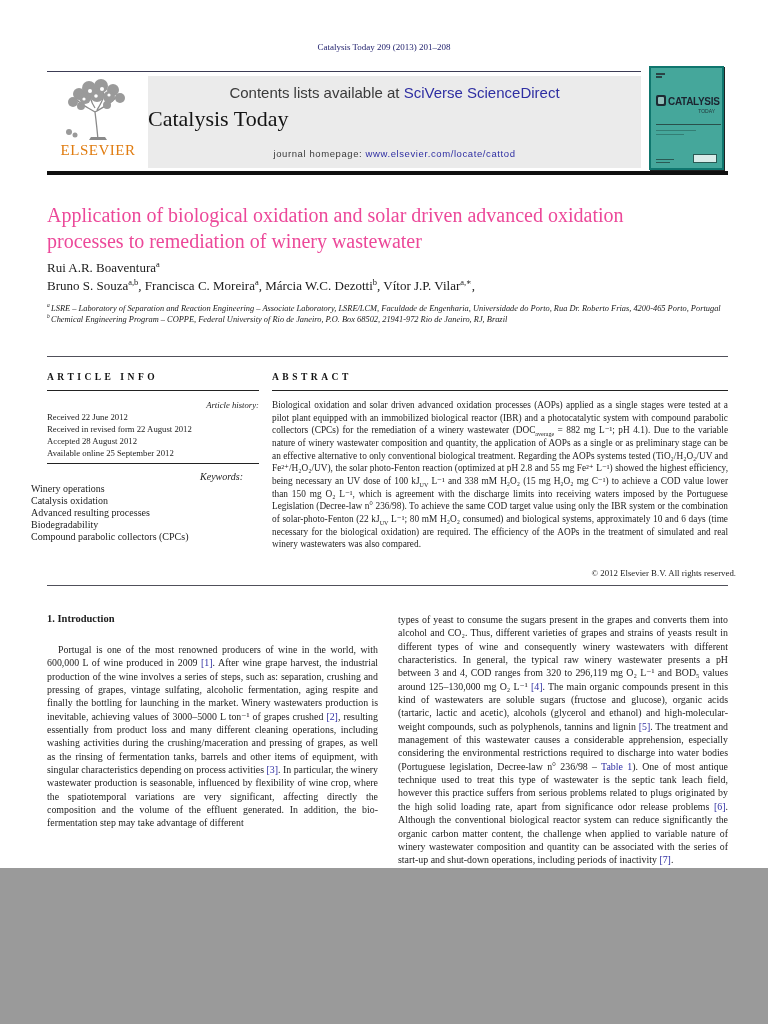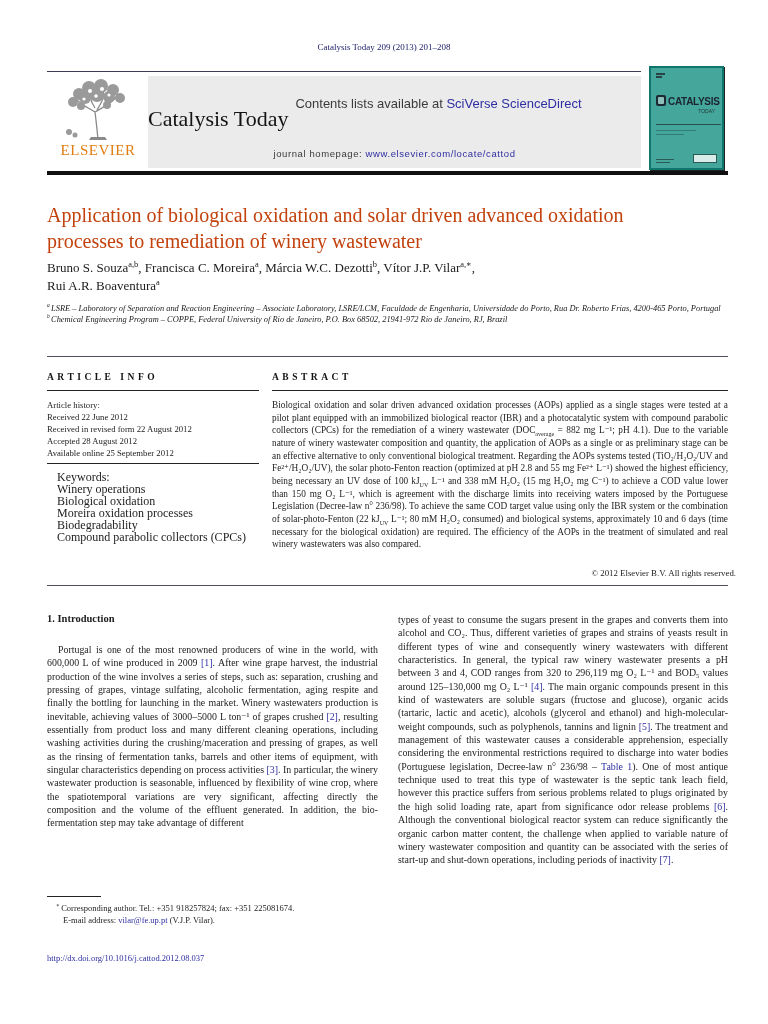--- a/index.html
+++ b/index.html
@@ -2,70 +2,70 @@
 <html><head>
 <meta charset="utf-8">
 <style>
   :root{
     --link:#2e2ea2; --navy:#22226e; --ink:#1c1c1c;
     --orange:#e07c10; --teal:#45a79b; --banner:#ebebeb;
   }
   *{margin:0;padding:0;box-sizing:border-box;}
   html,body{background:#9a9a9a;}
   .page{
-    position:relative;width:768px;height:1024px;background:#ffffff;
+    position:relative;width:768px;height:868px;background:#ffffff;
     font-family:"Liberation Serif","DejaVu Serif",serif;color:var(--ink);
     overflow:hidden;margin:0 auto;
   }
   .abs{position:absolute;}
   .sans{font-family:"Liberation Sans","DejaVu Sans",sans-serif;}
   .lnk{color:var(--link);}
-  .it{}
+  .it{font-style:italic;text-align:right;}
   .sup{font-size:65%;vertical-align:super;line-height:0;}
   .sub{font-size:65%;vertical-align:sub;line-height:0;}
   .rule{background:#50505a;height:1px;}
   .just{text-align:justify;}
   
   .citation{top:42px;left:0;width:100%;text-align:center;font-size:9px;color:var(--navy);}
   .top-rule{top:71px;left:47px;width:594px;background:#3c3c55;height:1px;}
   .banner{top:76px;left:148px;width:493px;height:92px;background:var(--banner);}
-  .contents-line{position:absolute;top:20px;left:0;width:100%;text-align:center;font-size:13px;color:#3a3a3a;margin-left:44px;}
+  .contents-line{position:absolute;top:8px;left:0;width:100%;text-align:center;font-size:15px;color:#3a3a3a;}
   .journal-title{position:absolute;top:30px;left:0;width:100%;text-align:left;font-size:22px;color:#141414;}
   .homepage-line{position:absolute;bottom:9px;left:0;width:100%;text-align:center;font-size:9.5px;letter-spacing:0.6px;color:#3a3a3a;}
   .elsevier{top:78px;left:50px;width:96px;height:90px;text-align:center;}
   .elsevier svg{display:block;margin:0 auto;}
   .elsevier-name{font-size:15px;color:var(--orange);letter-spacing:0.5px;margin-top:-2px;}
   .cover{top:66px;left:649px;width:75px;height:104px;background:var(--teal);border:2px solid #0f766e;box-shadow:1px 1px 0 #222;}
   .cover .tl1{position:absolute;top:5px;left:5px;width:9px;height:1.5px;background:#2a4345;}
   .cover .tl2{position:absolute;top:8px;left:5px;width:6px;height:1.5px;background:#2a4345;}
   .cover-logo{position:absolute;top:27px;left:5px;width:10px;height:11px;background:#1d2a33;border-radius:2px;}
   .cover-logo i{position:absolute;top:2px;left:2px;width:6px;height:7px;background:#8fbfb9;display:block;border-radius:1px;}
   .cover-title{position:absolute;top:28px;left:17px;font-size:10px;font-weight:bold;letter-spacing:-0.3px;color:#1c2430;font-family:"Liberation Sans","DejaVu Sans",sans-serif;}
   .cover-sub{position:absolute;top:40px;right:7px;font-size:5px;color:#23393b;font-family:"Liberation Sans","DejaVu Sans",sans-serif;}
   .cover .mid{position:absolute;top:56px;left:5px;width:65px;height:1px;background:#29504b;}
   .cover .r1{position:absolute;top:62px;left:5px;width:40px;height:1px;background:#337e74;}
   .cover .r2{position:absolute;top:66px;left:5px;width:28px;height:1px;background:#337e74;}
   .cover .b1{position:absolute;bottom:8px;left:5px;width:18px;height:1px;background:#2a5a54;}
   .cover .b2{position:absolute;bottom:5px;left:5px;width:14px;height:1px;background:#2a5a54;}
   .cover .tag{position:absolute;bottom:5px;right:5px;width:24px;height:9px;border:1px solid #2a5a54;background:#d9ece9;}
   .black-bar{top:171px;left:47px;width:681px;height:4px;background:#101010;}
   
-  .art-title{top:202px;left:47px;width:686px;font-size:20px;line-height:26px;color:#c2410c;}
+  .art-title{top:202px;left:47px;width:686px;font-size:20px;line-height:26px;color:#ec4899;}
   .authors{top:259px;left:47px;width:686px;font-size:13px;line-height:18px;color:#202020;}
   .affils{top:303px;left:47px;width:686px;font-size:8.4px;line-height:11px;font-style:italic;color:#202020;}
   .affils .sup{font-style:italic;}
   .mid-rule{top:356px;left:47px;width:681px;}
   
   .info-head{top:372px;left:47px;font-size:9.5px;font-weight:bold;letter-spacing:3.5px;color:#111;}
   .abs-head{top:372px;left:272px;font-size:9.5px;font-weight:bold;letter-spacing:3.5px;color:#111;}
   .info-rule1{top:390px;left:47px;width:212px;background:#222;}
   .abs-rule{top:390px;left:272px;width:456px;background:#222;}
   .history{top:399px;left:47px;width:212px;font-size:8.7px;line-height:12px;}
   .info-rule2{top:463px;left:47px;width:212px;background:#222;}
-  .keywords{top:471px;left:57px;width:212px;font-size:12px;line-height:12px;}
+  .keywords{top:471px;left:31px;width:212px;font-size:10px;line-height:12px;}
   .abstract{top:399px;left:272px;width:456px;font-size:9.3px;line-height:12.65px;}
   .copyright{top:568px;left:280px;width:456px;text-align:right;font-size:8.8px;}
   .bot-rule{top:585px;left:47px;width:681px;}
   
   .sec-head{top:613px;left:47px;font-size:10.5px;font-weight:bold;}
   .colL{top:643px;left:47px;width:331px;font-size:9.9px;line-height:13.35px;text-indent:11px;}
   .colR{top:613px;left:398px;width:330px;font-size:9.9px;line-height:13.35px;}
   
   .fn-rule{top:896px;left:47px;width:54px;background:#222;}
   .footnote{top:903px;left:47px;width:331px;font-size:8.5px;line-height:11.6px;}
@@ -141,22 +141,22 @@
   </div>
 
   <div class="abs black-bar"></div>
 
   <div class="abs art-title">
     <div>Application of biological oxidation and solar driven advanced oxidation</div>
     <div>processes to remediation of winery wastewater</div>
   </div>
 
   <div class="abs authors">
+    <div><span>Rui A.R. Boaventura</span><span class="sup">a</span></div>
     <div><span>Bruno S. Souza</span><span class="sup">a,b</span><span>, Francisca C. Moreira</span><span class="sup">a</span><span>, Márcia W.C. Dezotti</span><span class="sup">b</span><span>, Vítor J.P. Vilar</span><span class="sup">a,∗</span><span>,</span></div>
-    <div><span>Rui A.R. Boaventura</span><span class="sup">a</span></div>
   </div>
 
   <div class="abs affils">
     <div><span class="sup">a </span><span>LSRE – Laboratory of Separation and Reaction Engineering – Associate Laboratory, LSRE/LCM, Faculdade de Engenharia, Universidade do Porto, Rua Dr. Roberto Frias, 4200-465 Porto, Portugal</span></div>
     <div><span class="sup">b </span><span>Chemical Engineering Program – COPPE, Federal University of Rio de Janeiro, P.O. Box 68502, 21941-972 Rio de Janeiro, RJ, Brazil</span></div>
   </div>
 
   <div class="abs rule mid-rule"></div>
 
   <div class="abs info-head">ARTICLE INFO</div>
@@ -165,22 +165,22 @@
     <div class="it">Article history:</div>
     <div>Received 22 June 2012</div>
     <div>Received in revised form 22 August 2012</div>
     <div>Accepted 28 August 2012</div>
     <div>Available online 25 September 2012</div>
   </div>
   <div class="abs rule info-rule2"></div>
   <div class="abs keywords">
     <div class="it">Keywords:</div>
     <div>Winery operations</div>
-    <div>Biological oxidation</div>
-    <div>Moreira oxidation processes</div>
+    <div>Catalysis oxidation</div>
+    <div>Advanced resulting processes</div>
     <div>Biodegradability</div>
     <div>Compound parabolic collectors (CPCs)</div>
   </div>
 
   <div class="abs abs-head">ABSTRACT</div>
   <div class="abs rule abs-rule"></div>
   <div class="abs abstract just"><span>Biological oxidation and solar driven advanced oxidation processes (AOPs) applied as a single stages were tested at a pilot plant equipped with an immobilized biological reactor (IBR) and a photocatalytic system with compound parabolic collectors (CPCs) for the remediation of a winery wastewater (DOC</span><span class="sub">average</span><span> = 882 mg L⁻¹; pH 4.1). Due to the variable nature of winery wastewater composition and quantity, the application of AOPs as a single or as preliminary stage can be an effective alternative to only conventional biological treatment. Regarding the AOPs systems tested (TiO₂/H₂O₂/UV and Fe²⁺/H₂O₂/UV), the solar photo-Fenton reaction (optimized at pH 2.8 and 55 mg Fe²⁺ L⁻¹) showed the highest efficiency, being necessary an UV dose of 100 kJ</span><span class="sub">UV</span><span> L⁻¹ and 338 mM H₂O₂ (15 mg H₂O₂ mg C⁻¹) to achieve a COD value lower than 150 mg O₂ L⁻¹, which is agreement with the discharge limits into receiving waters imposed by the Portuguese Legislation (Decree-law n° 236/98). To achieve the same COD target value using only the IBR system or the combination of solar-photo-Fenton (22 kJ</span><span class="sub">UV</span><span> L⁻¹; 80 mM H₂O₂ consumed) and biological systems, approximately 10 and 6 days (time necessary for the biological oxidation) are required. The efficiency of the AOPs in the treatment of simulated and real winery wastewaters was also compared.</span></div>
   <div class="abs copyright">© 2012 Elsevier B.V. All rights reserved.</div>
 
   <div class="abs rule bot-rule"></div>

